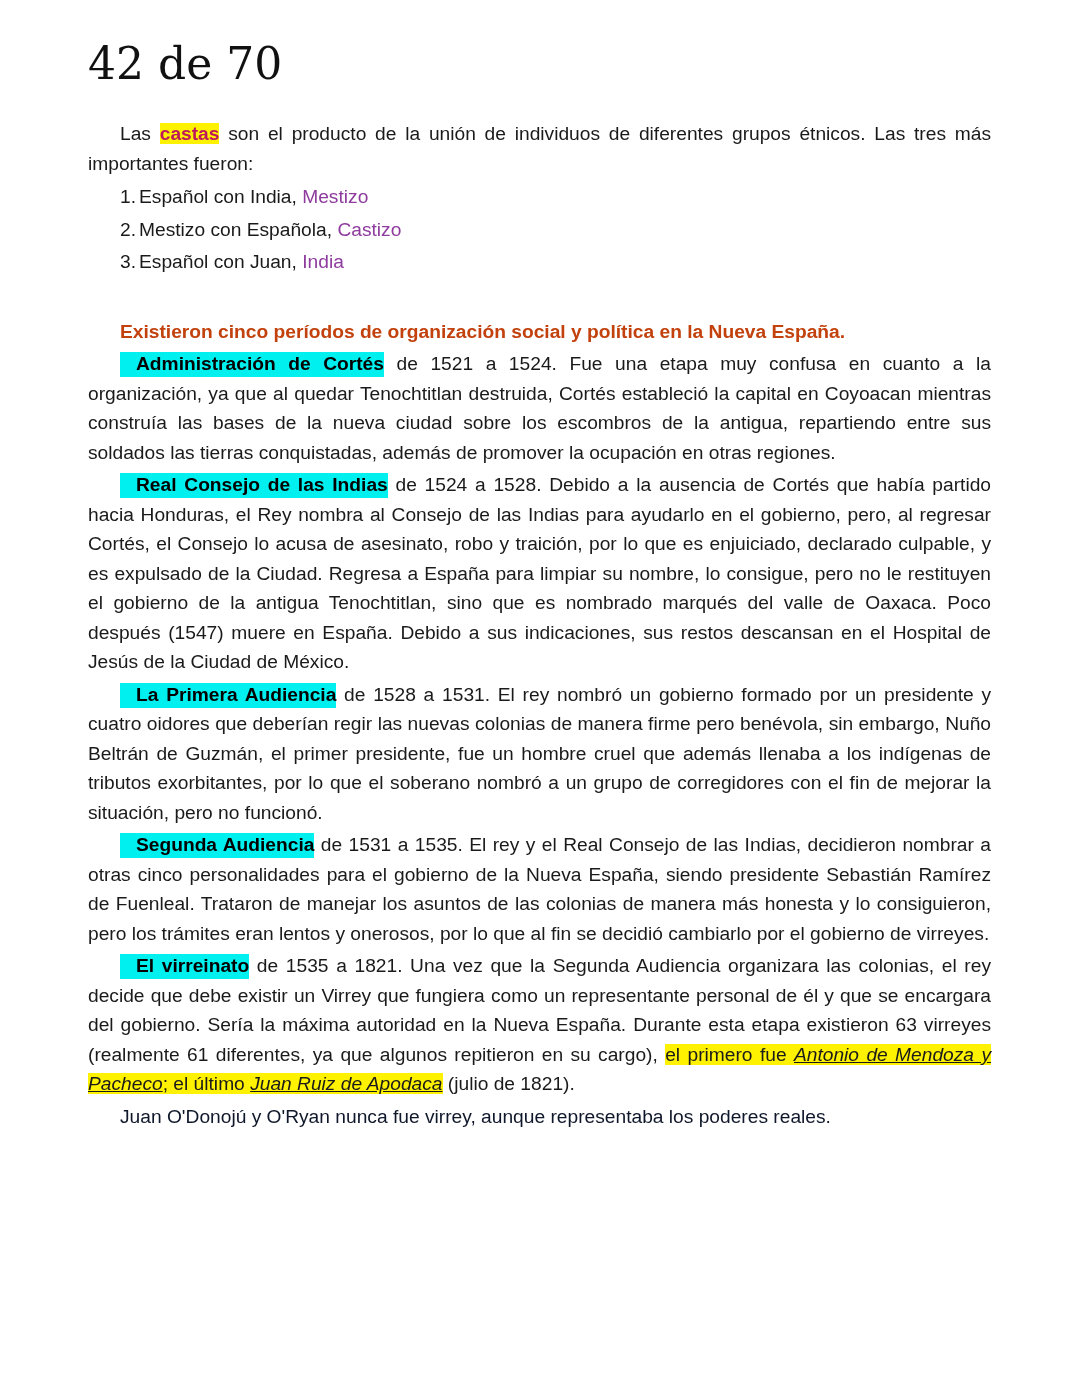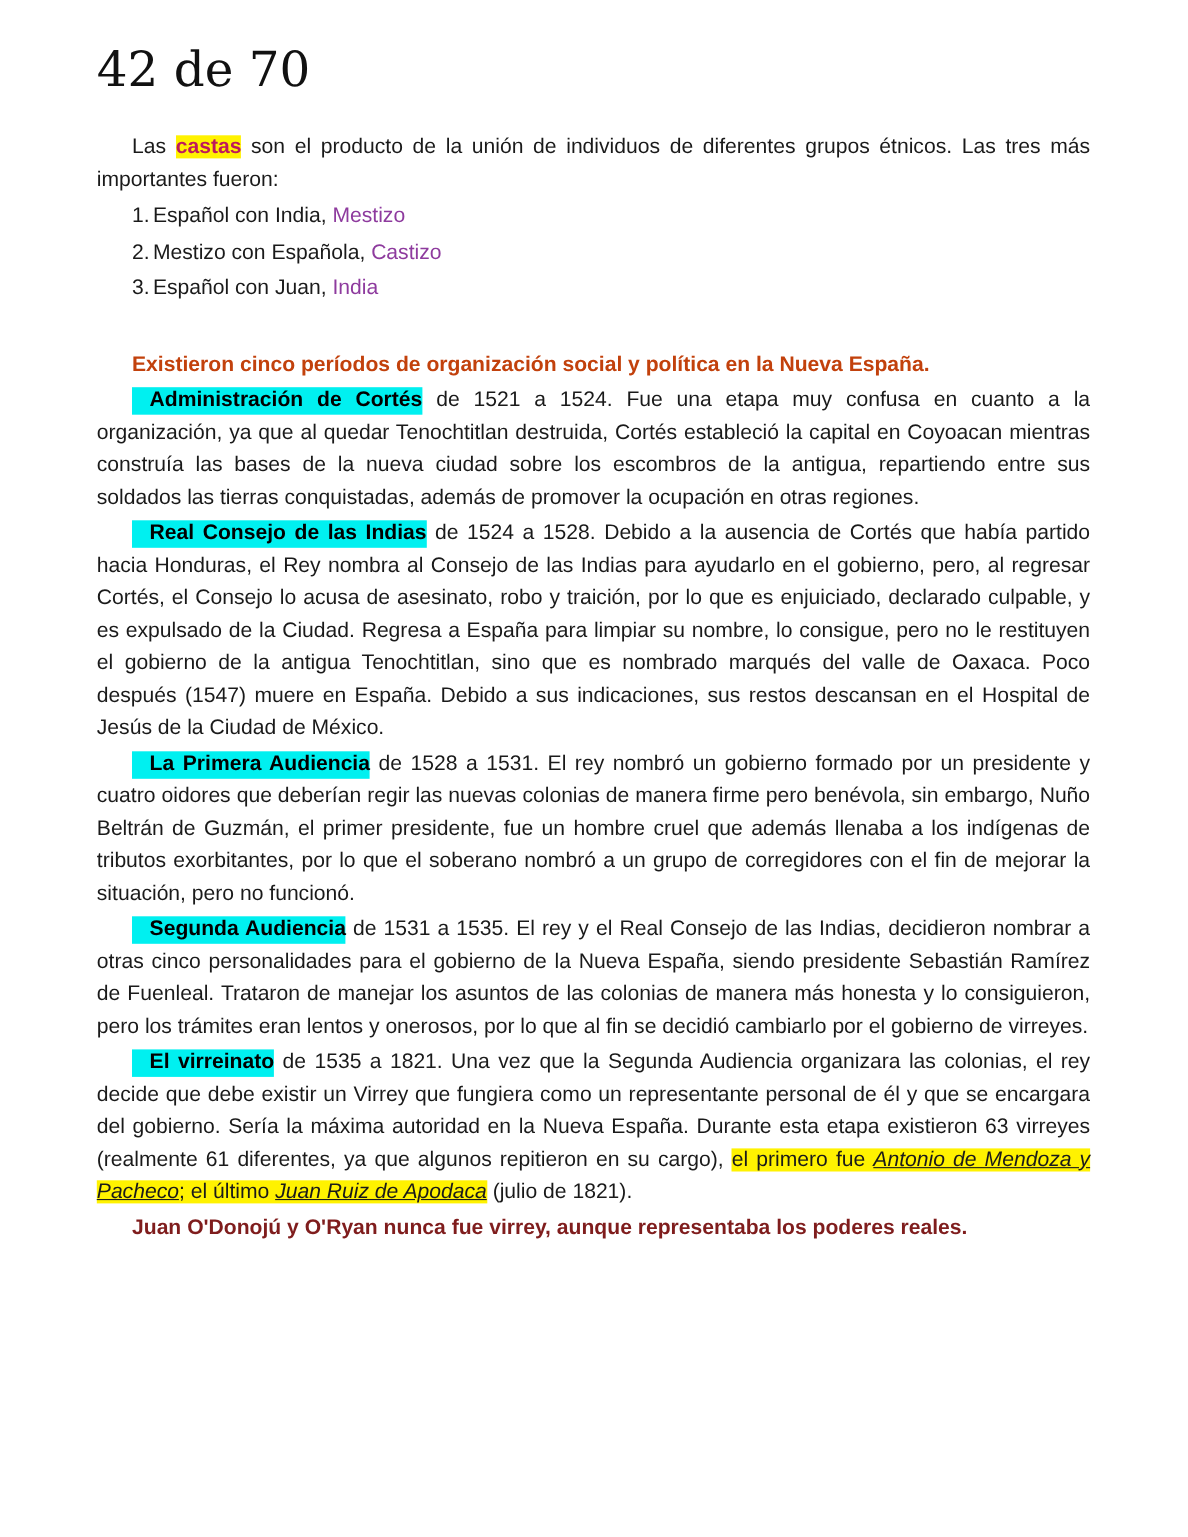--- a/index.html
+++ b/index.html
@@ -19,21 +19,21 @@
     ol { margin: 3px 0 0 0; padding: 0; list-style: none; }
     ol li { padding-left: 32px; line-height: 32.5px; }
     ol li .num { display: inline-block; width: 19px; }
     .violet { color: #8e3b9e; }
     .hl-yellow { background: #fff200; }
     .hl-cyan { background: #00f0f0; font-weight: bold; color: #000; padding: 1px 0 3px 16px; }
     .kw-bold { font-weight: bold; color: #be185d; }
     .heading { font-weight: bold; color: #c2410c; margin-top: 38px; }
     .period { margin-top: 3px; }
     .u-italic { font-style: italic; text-decoration: underline; }
-    .final { font-weight: bold; color: #7f1d1d; margin-top: 3px; }
+    .final { font-weight: normal; color: #0f172a; margin-top: 3px; }
   </style>
 </head>
 <body>
 
 <div class="page-counter">42 de 70</div>
 
 <div class="content">
 
   <p class="intro"><span>Las </span><span class="hl-yellow kw-bold">castas</span><span> son el producto de la unión de individuos de diferentes grupos étnicos. Las tres más importantes fueron:</span></p>
 

